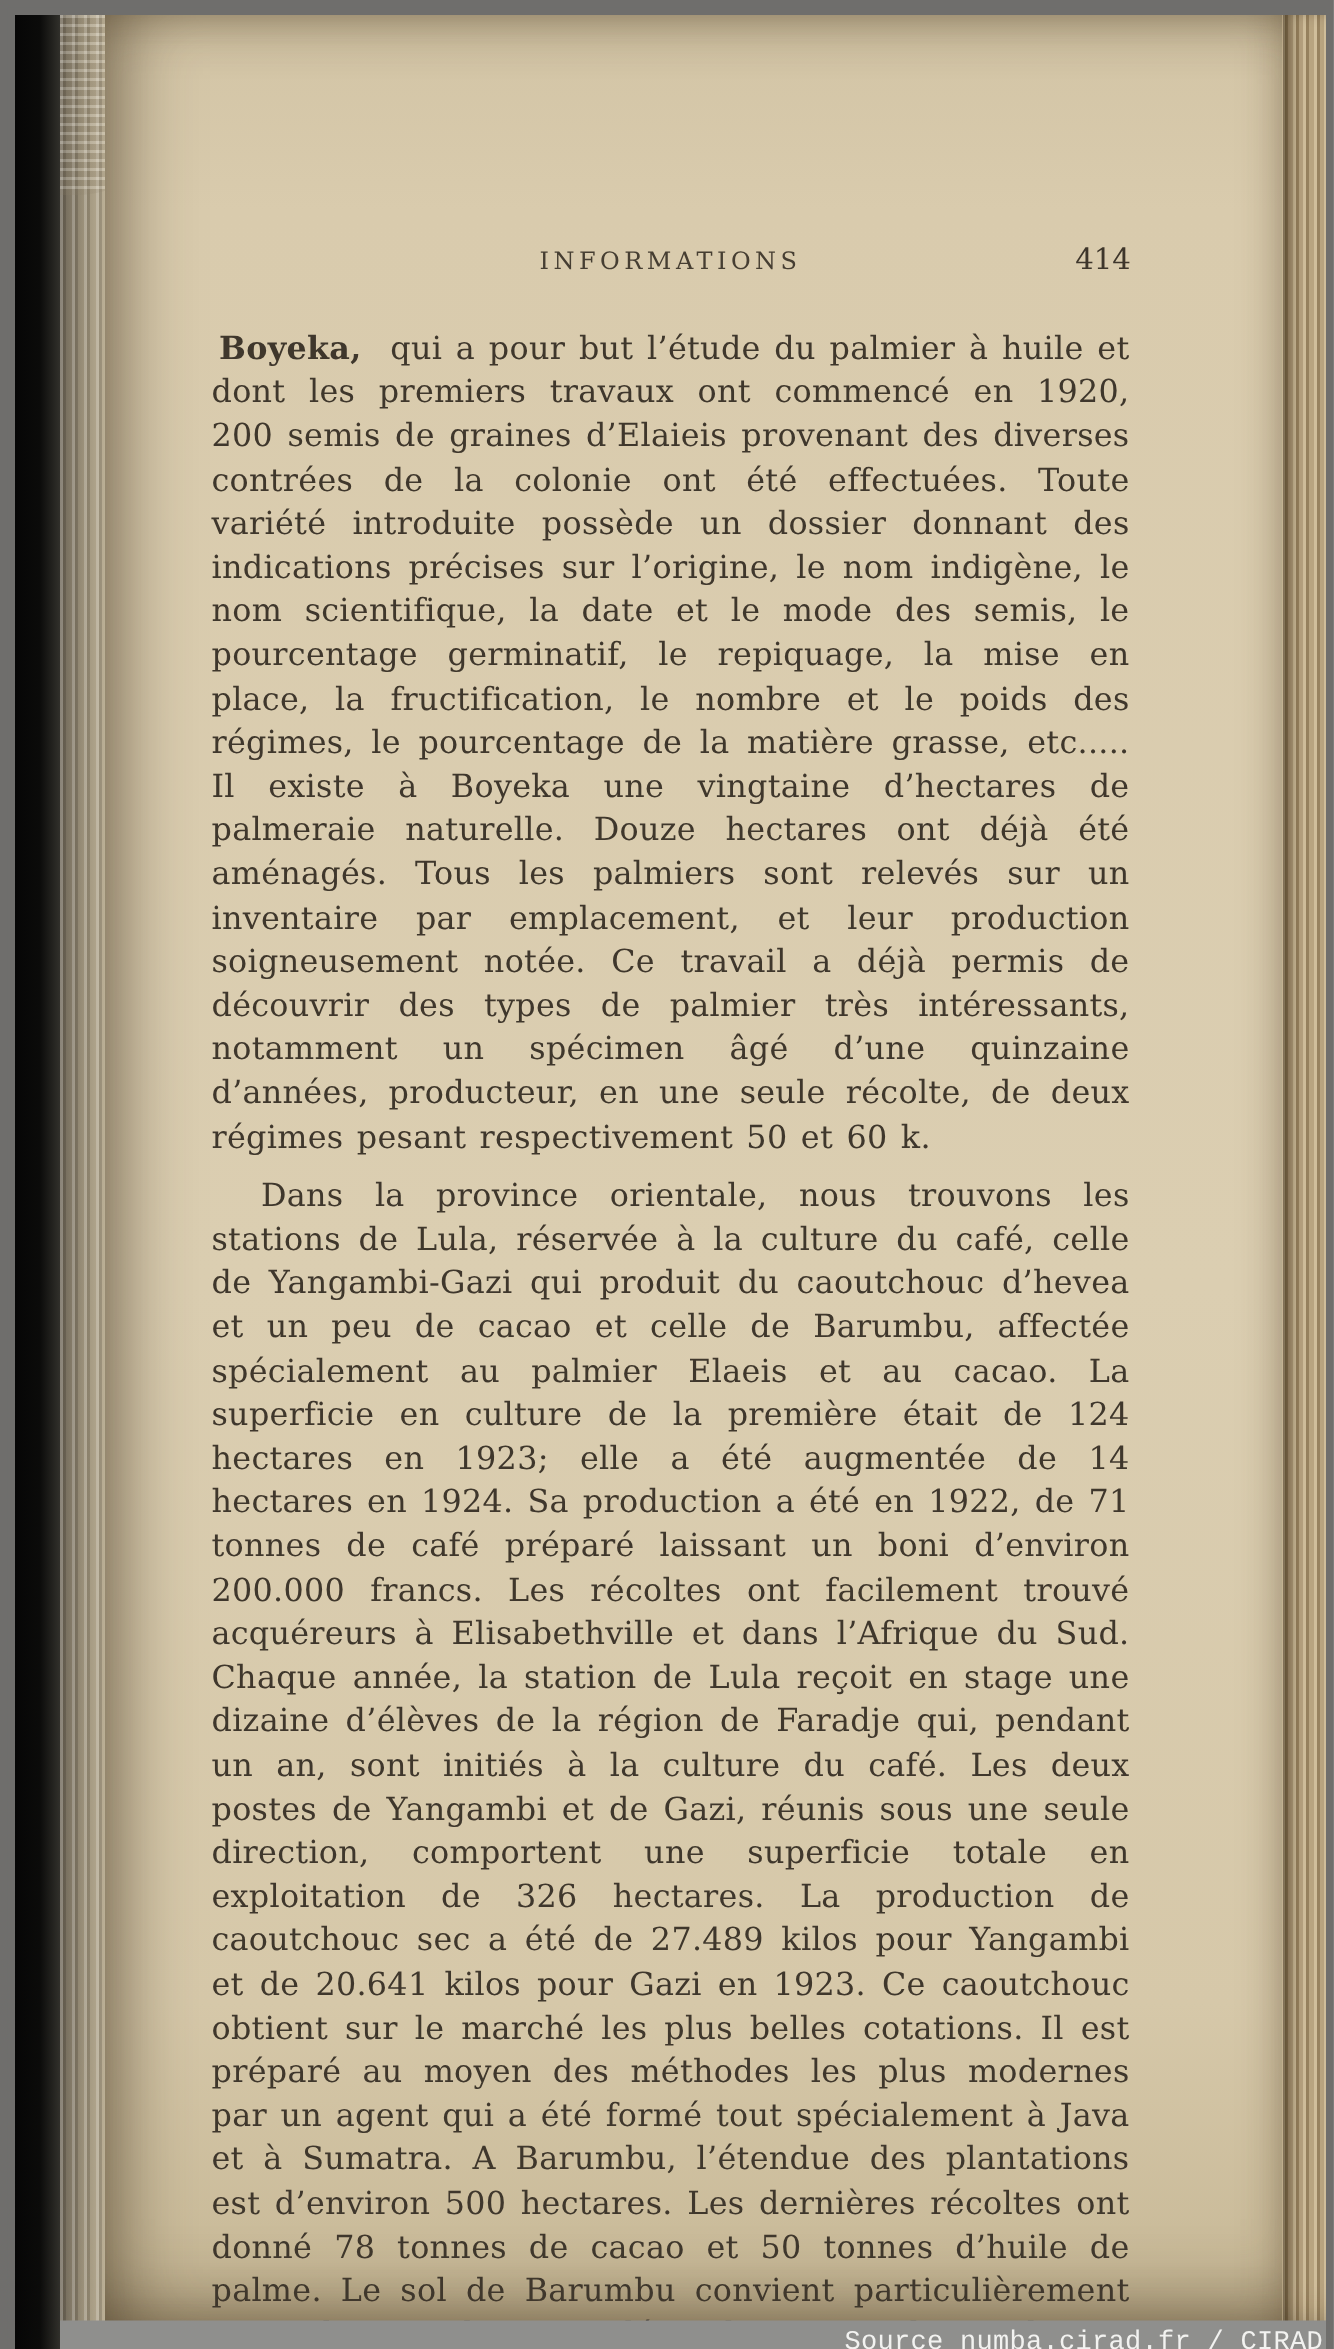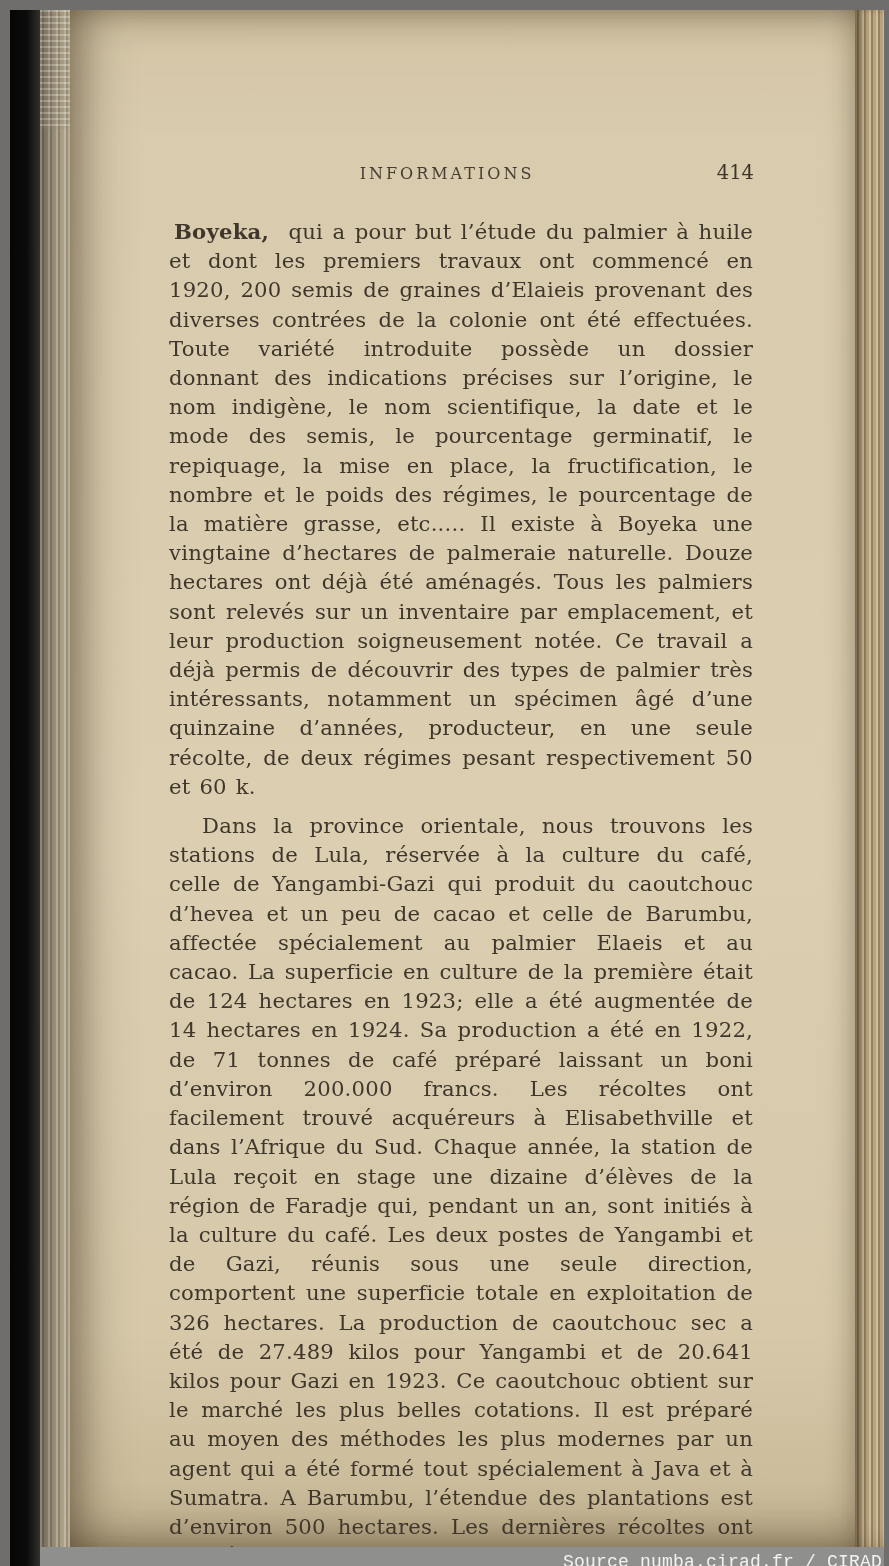--- a/index.html
+++ b/index.html
@@ -70,21 +70,21 @@
   }
   .page-header { position:relative; height:30px; margin-bottom:22px; }
   .page-header .title {
     text-align:center; font-size:16px; letter-spacing:3px;
     color:#463e32; padding-top:4px;
   }
   .page-header .pnum {
     position:absolute; right:4px; top:1px; font-size:19.5px; color:#3e362b;
   }
   .body-text { font-size:21.2px; line-height:29.2px; text-align:justify; word-spacing:2px; letter-spacing:.2px; }
-  .para { text-align:justify;margin-left:28px; }
+  .para { text-align:justify; }
   .para.indent { text-indent:28px; }
   .lead { font-weight:700; }
 </style>
 </head>
 <body>
 
 <div class="scan">
 
   <div class="paper"></div>
 

